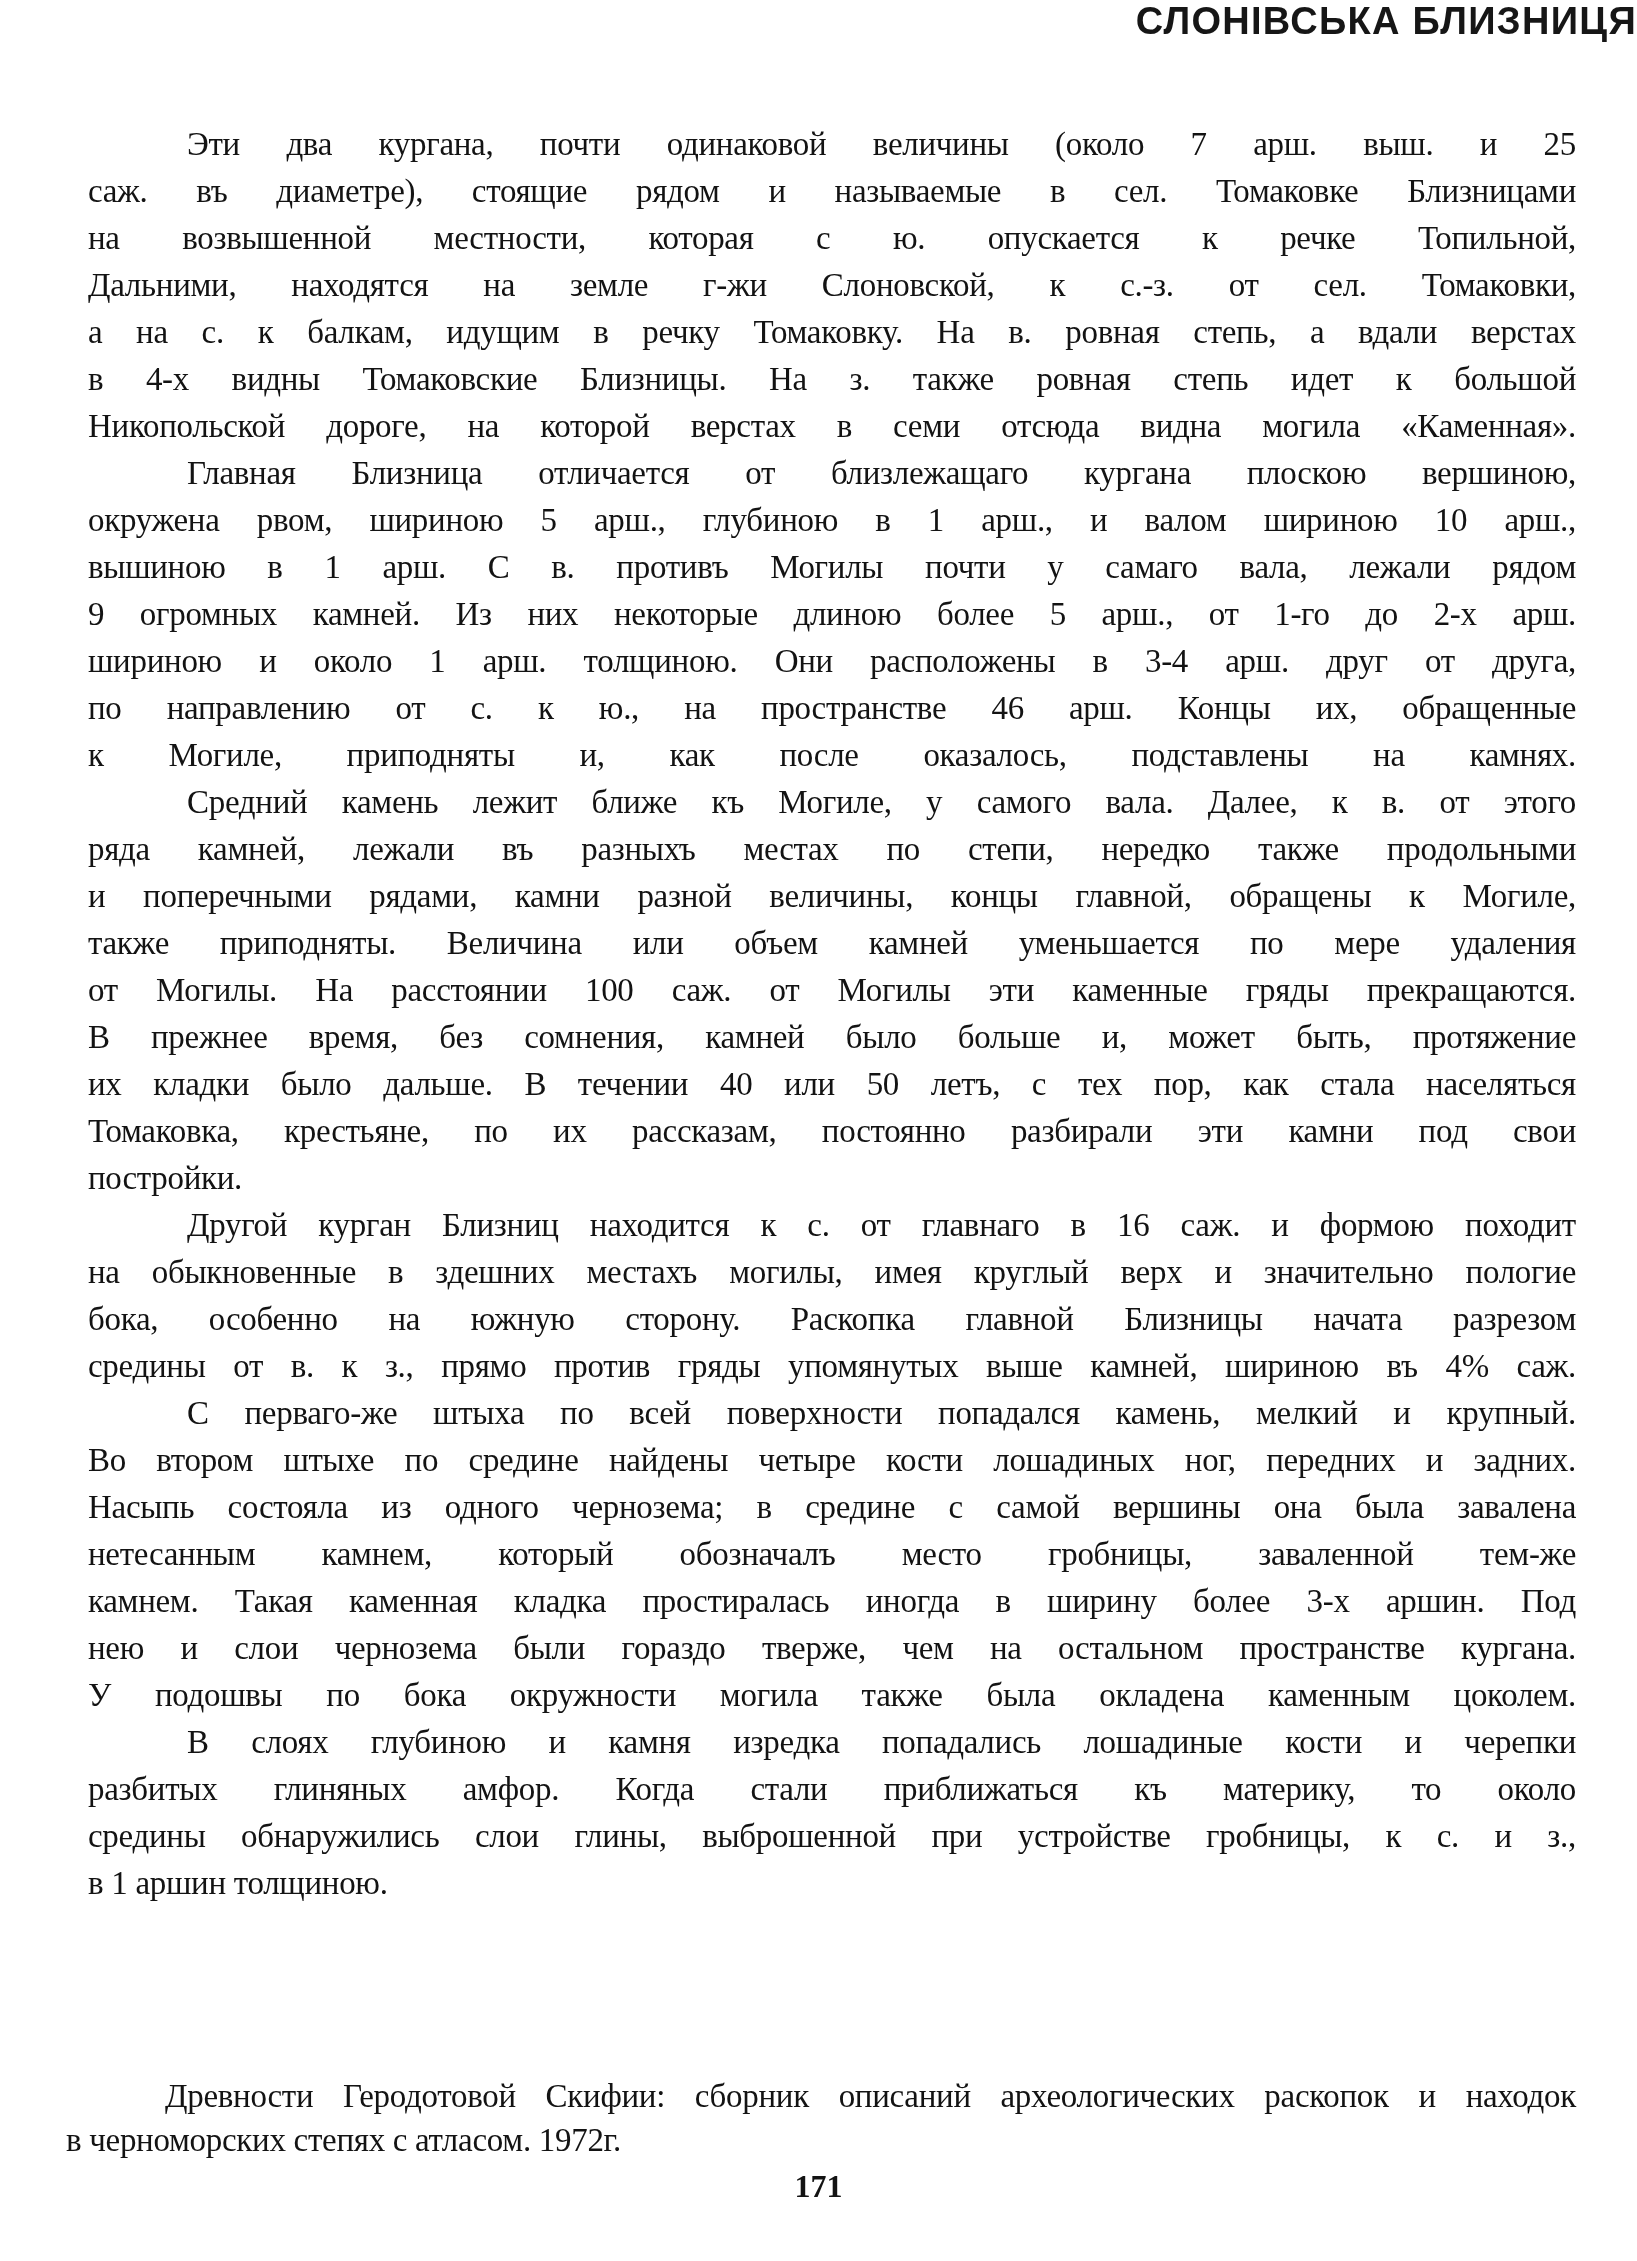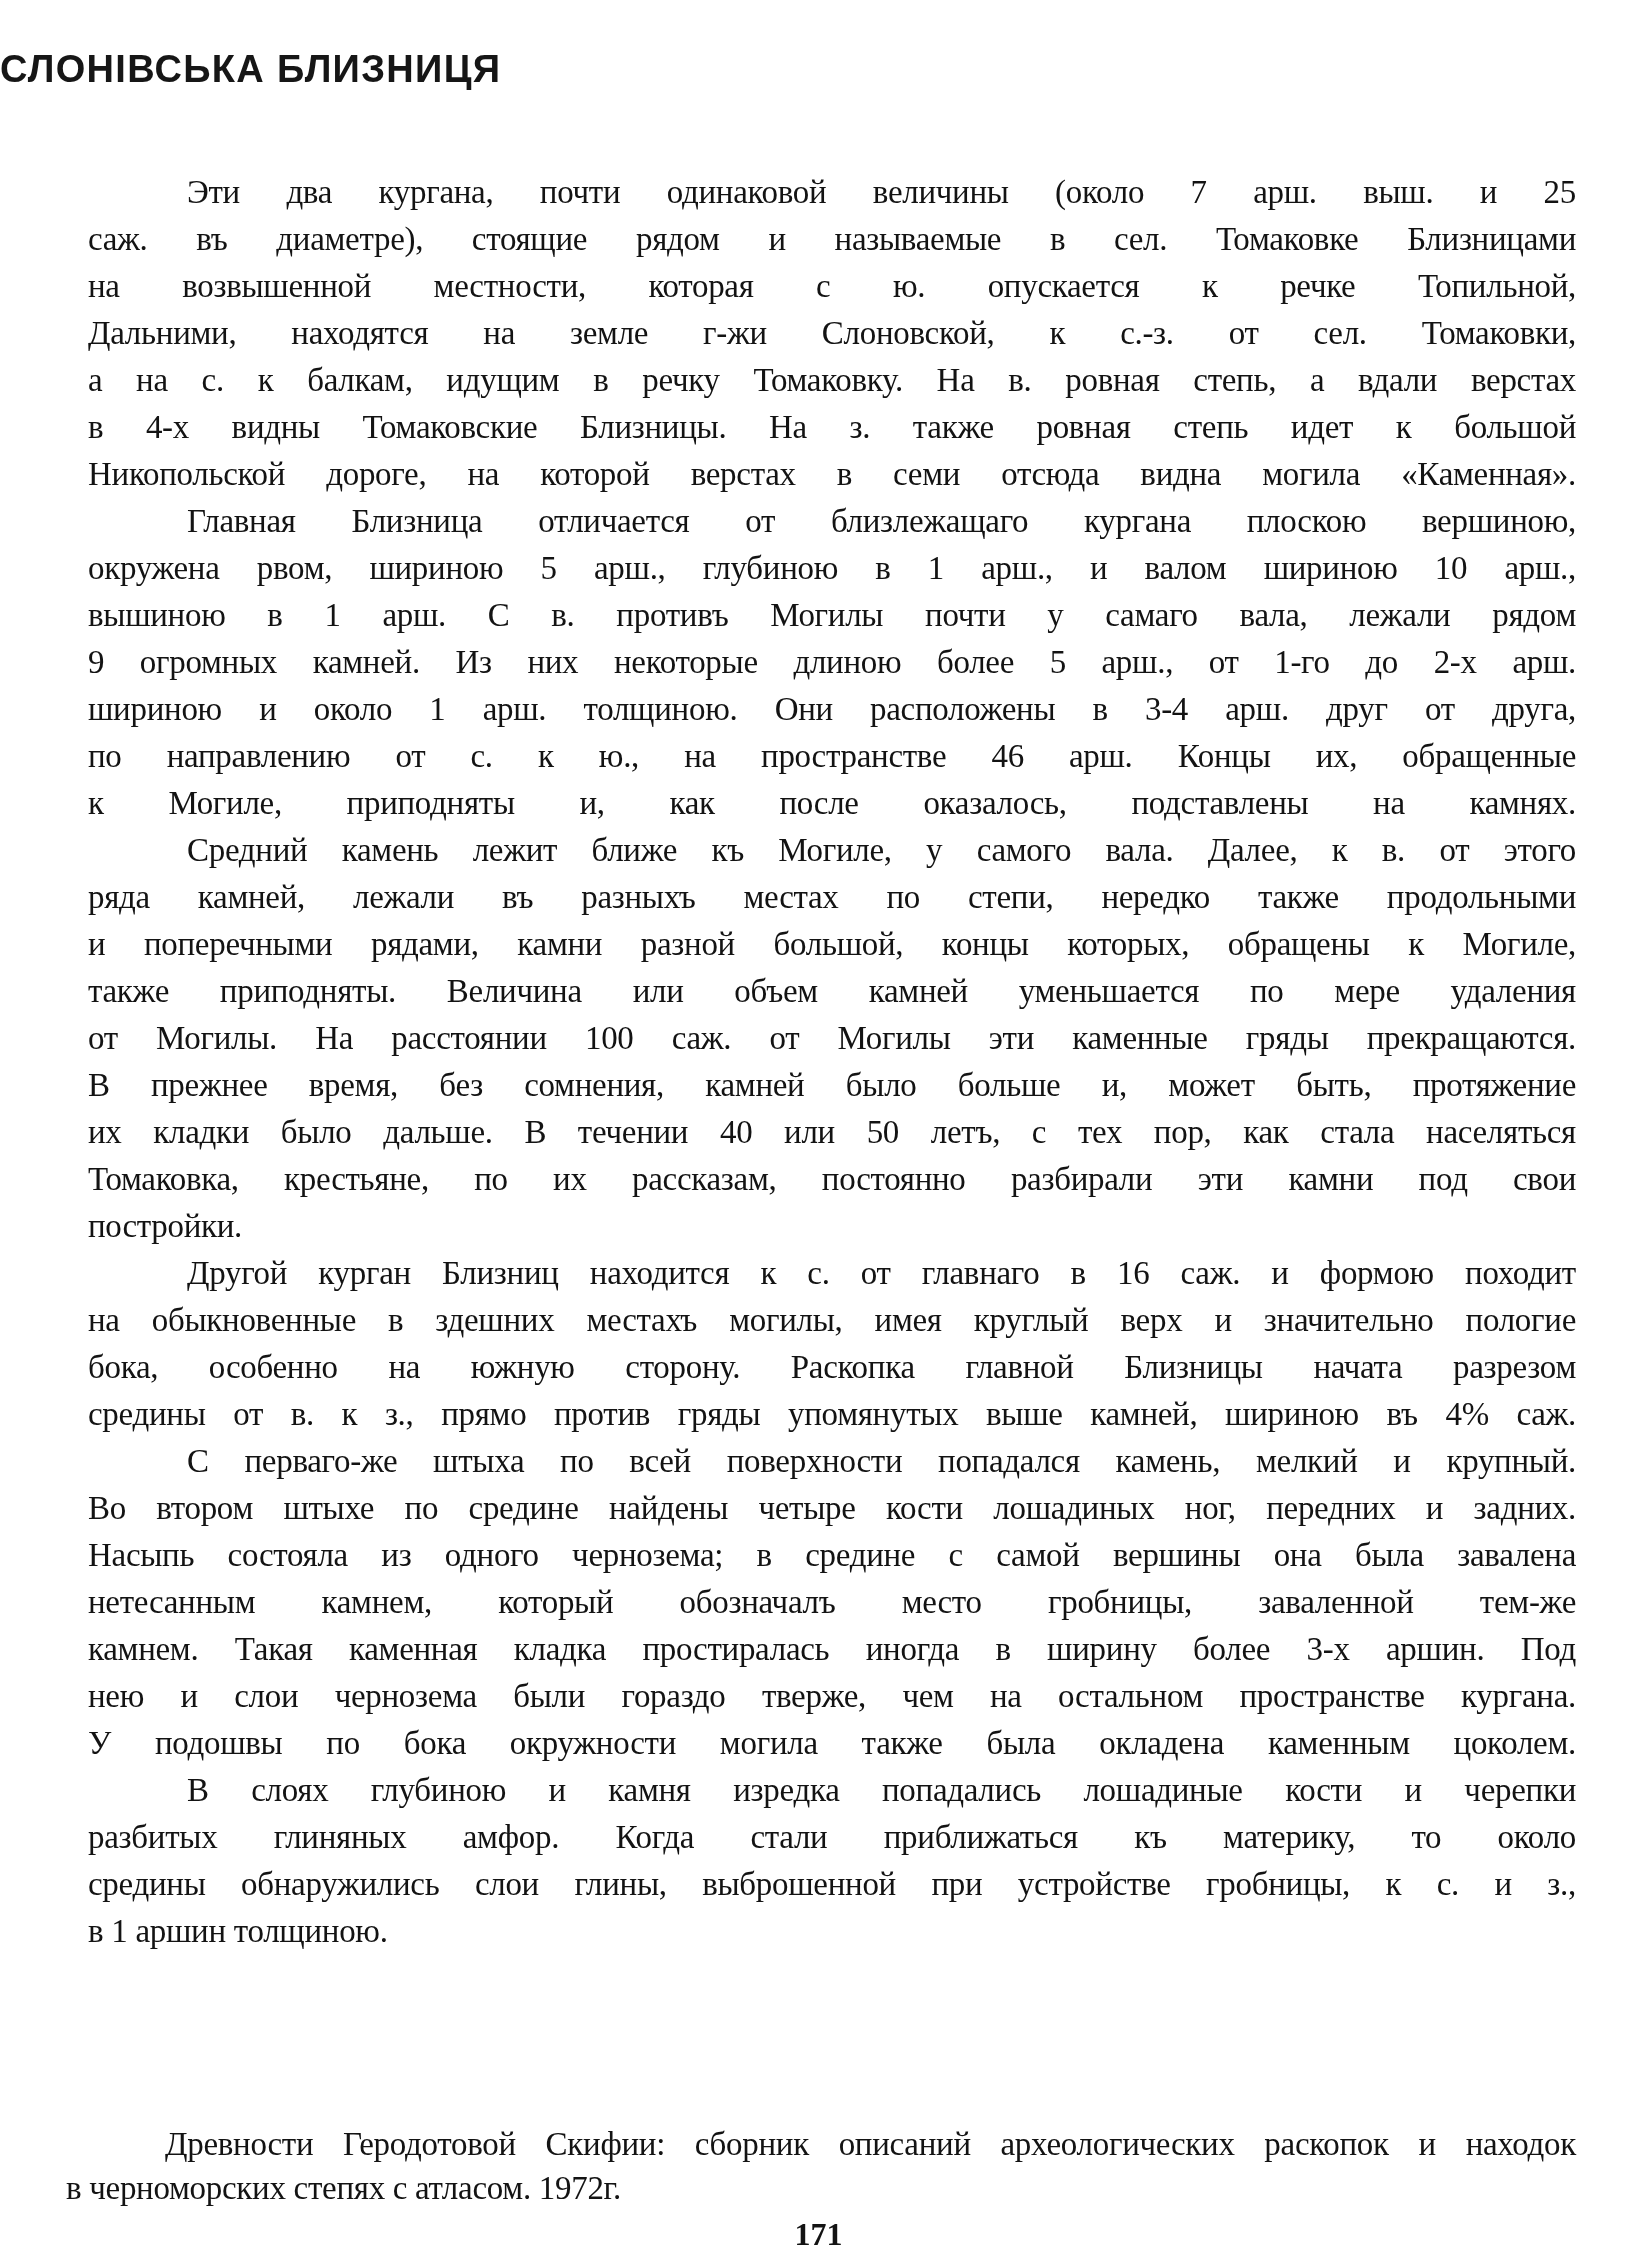--- a/index.html
+++ b/index.html
@@ -11,22 +11,21 @@
     position: relative;
     width: 1637px;
     height: 2261px;
     background: #ffffff;
     color: #131313;
     overflow: hidden;
     font-family: "Liberation Serif", "DejaVu Serif", serif;
   }
   .title {
     margin: 0;
-    padding-top: 48px;
-    text-align: left;
+    text-align: right;
     font-family: "Liberation Sans", "DejaVu Sans", sans-serif;
     font-weight: 700;
     font-size: 38px;
     letter-spacing: 1.3px;
     color: #161616;
   }
   .body-text {
     margin: 78px 61px 0 88px; 
   }
   .tline {
@@ -78,21 +77,21 @@
     <div class="tline indent">Главная Близница отличается от близлежащаго кургана плоскою вершиною,</div>
     <div class="tline">окружена рвом, шириною 5 арш., глубиною в 1 арш., и валом шириною 10 арш.,</div>
     <div class="tline">вышиною в 1 арш. С в. противъ Могилы почти у самаго вала, лежали рядом</div>
     <div class="tline">9 огромных камней. Из них некоторые длиною более 5 арш., от 1-го до 2-х арш.</div>
     <div class="tline">шириною и около 1 арш. толщиною. Они расположены в 3-4 арш. друг от друга,</div>
     <div class="tline">по направлению от с. к ю., на пространстве 46 арш. Концы их, обращенные</div>
     <div class="tline">к Могиле, приподняты и, как после оказалось, подставлены на камнях.</div>
 
     <div class="tline indent">Средний камень лежит ближе къ Могиле, у самого вала. Далее, к в. от этого</div>
     <div class="tline">ряда камней, лежали въ разныхъ местах по степи, нередко также продольными</div>
-    <div class="tline">и поперечными рядами, камни разной большой, концы которых, обращены к Могиле,</div>
+    <div class="tline">и поперечными рядами, камни разной величины, концы главной, обращены к Могиле,</div>
     <div class="tline">также приподняты. Величина или объем камней уменьшается по мере удаления</div>
     <div class="tline">от Могилы. На расстоянии 100 саж. от Могилы эти каменные гряды прекращаются.</div>
     <div class="tline">В прежнее время, без сомнения, камней было больше и, может быть, протяжение</div>
     <div class="tline">их кладки было дальше. В течении 40 или 50 летъ, с тех пор, как стала населяться</div>
     <div class="tline">Томаковка, крестьяне, по их рассказам, постоянно разбирали эти камни под свои</div>
     <div class="tline end">постройки.</div>
 
     <div class="tline indent">Другой курган Близниц находится к с. от главнаго в 16 саж. и формою походит</div>
     <div class="tline">на обыкновенные в здешних местахъ могилы, имея круглый верх и значительно пологие</div>
     <div class="tline">бока, особенно на южную сторону. Раскопка главной Близницы начата разрезом</div>

